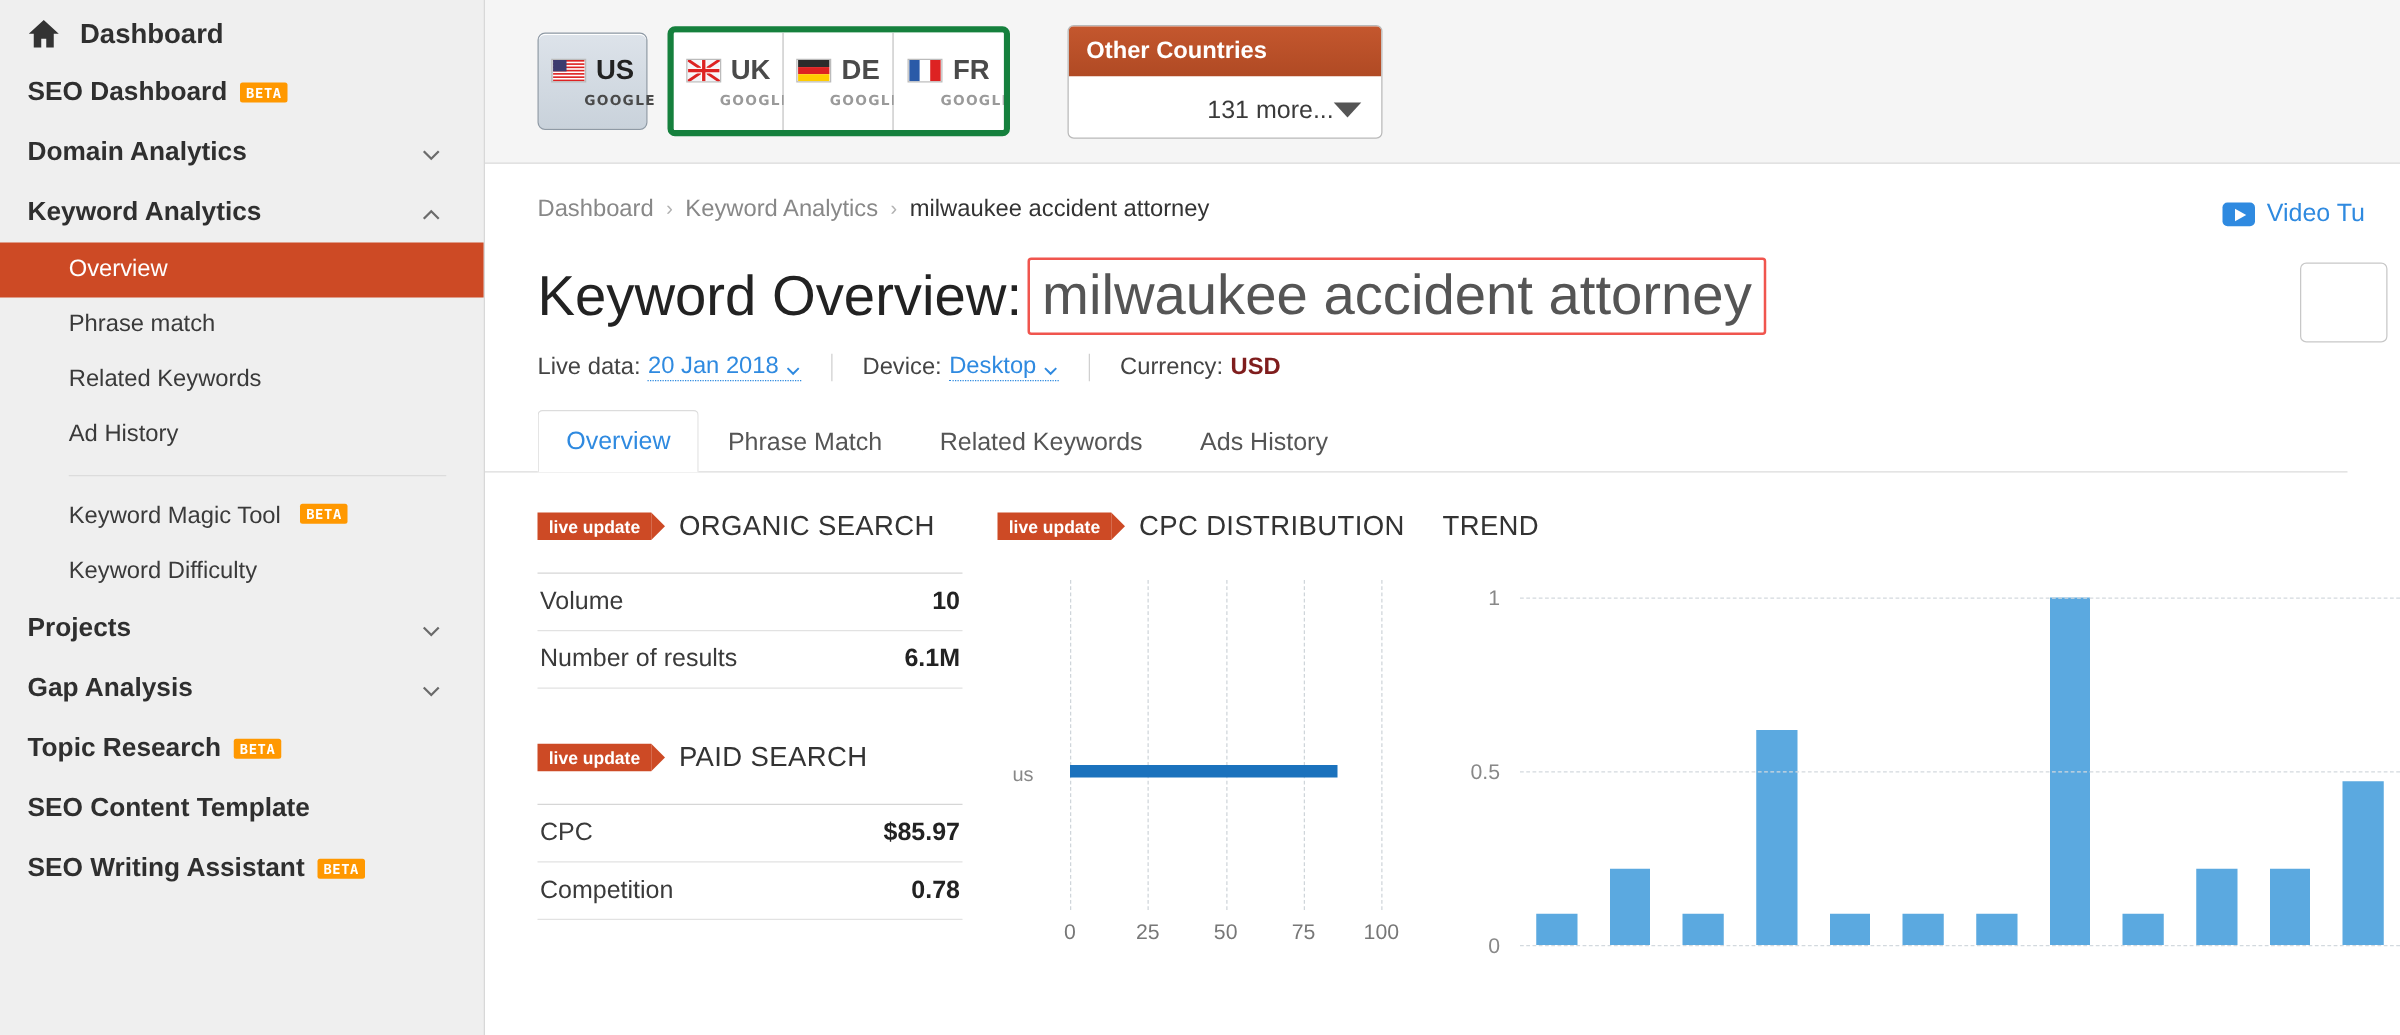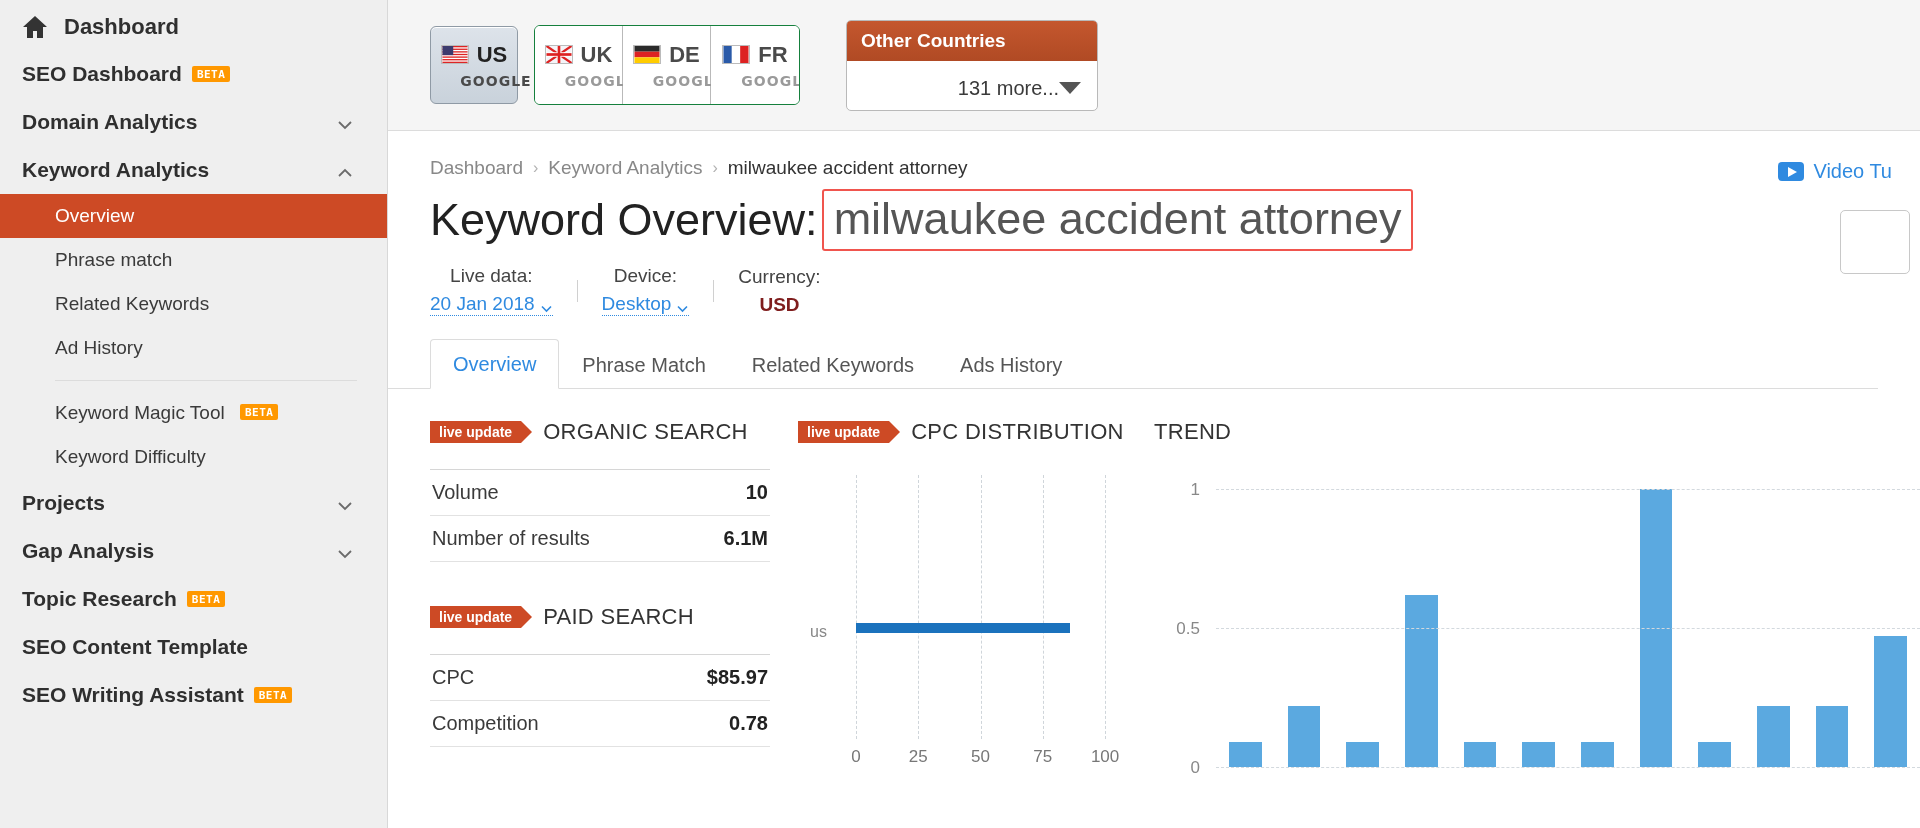--- a/index.html
+++ b/index.html
@@ -86,29 +86,29 @@
     background: linear-gradient(#dde3ea,#c9d2db);
     border: 1px solid #8f9aa5;
     box-shadow: inset 0 1px 0 #fff;
   }
   .db-row {
     display: flex; align-items: center; gap: 8px;
   }
   .db-code { font-size: 22px; font-weight: bold; color: #4a4a4a; }
   .db-btn.selected .db-code { color: #222; }
   .db-engine {
-    font-size: 14px; font-weight: bold; color: #9a9a9a;
+    font-size: 11px; font-weight: bold; color: #9a9a9a;
     letter-spacing: 1px; margin-top: 5px;
     font-family: "DejaVu Sans", sans-serif;
     margin-left: 44px;
   }
   .db-btn.selected .db-engine { color: #4a4a4a; }
   .flag { width: 28px; height: 19px; border: 1px solid #bbb; display:block; }
   .db-group {
-    display: flex; border: 1px solid #15803d; border-radius: 6px;
+    display: flex; border: 5px solid #15803d; border-radius: 6px;
     background: #fff; margin-left: 16px; overflow: hidden;
   }
   .db-group .db-btn { border: none; border-right: 1px solid #b9b9b9; border-radius: 0; }
   .db-group .db-btn:last-child { border-right: none; }
 
   .other-countries {
     margin-left: 46px;
     width: 252px;
     border: 1px solid #b9b9b9;
     border-radius: 5px;
@@ -135,36 +135,36 @@
   
   .content { padding: 0 0 0 42px; position: relative; }
   .breadcrumb {
     display: flex; align-items: center; gap: 10px;
     font-size: 19px; padding-top: 26px; color: #777;
   }
   .breadcrumb a { color: #888; text-decoration: none; cursor: pointer; }
   .breadcrumb .sep { color: #b2b2b2; font-size: 16px; }
   .breadcrumb .current { color: #333; }
 
-  .title-row { display: flex; align-items: center; margin-top: 10px; }
+  .title-row { display: flex; align-items: center; margin-top: 27px; }
   .page-title { font-size: 45px; color: #222; font-weight: normal; white-space: nowrap; }
   .kw-box {
     margin-left: 4px;
     border: 2px solid #f0554e;
     border-radius: 3px;
     padding: 2px 10px 4px 10px;
     font-size: 45px; color: #555;
     white-space: nowrap;
   }
 
   .meta-row {
     display: flex; align-items: center; gap: 0;
     margin-top: 14px; font-size: 19px; color: #444;
   }
-  .meta-item { display: flex; align-items: center; gap: 6px; flex-direction: column; }
+  .meta-item { display: flex; align-items: center; gap: 6px; }
   .meta-item .lbl { color: #444; }
   .meta-link {
     color: #2f8ae0; border-bottom: 1px dotted #2f8ae0;
     cursor: pointer; display: inline-flex; align-items: center; gap: 5px;
   }
   .meta-sep { width: 1px; height: 22px; background: #d0d0d0; margin: 0 24px; }
   .chev-sm { width: 13px; height: 13px; }
 
   
   .tabs {

